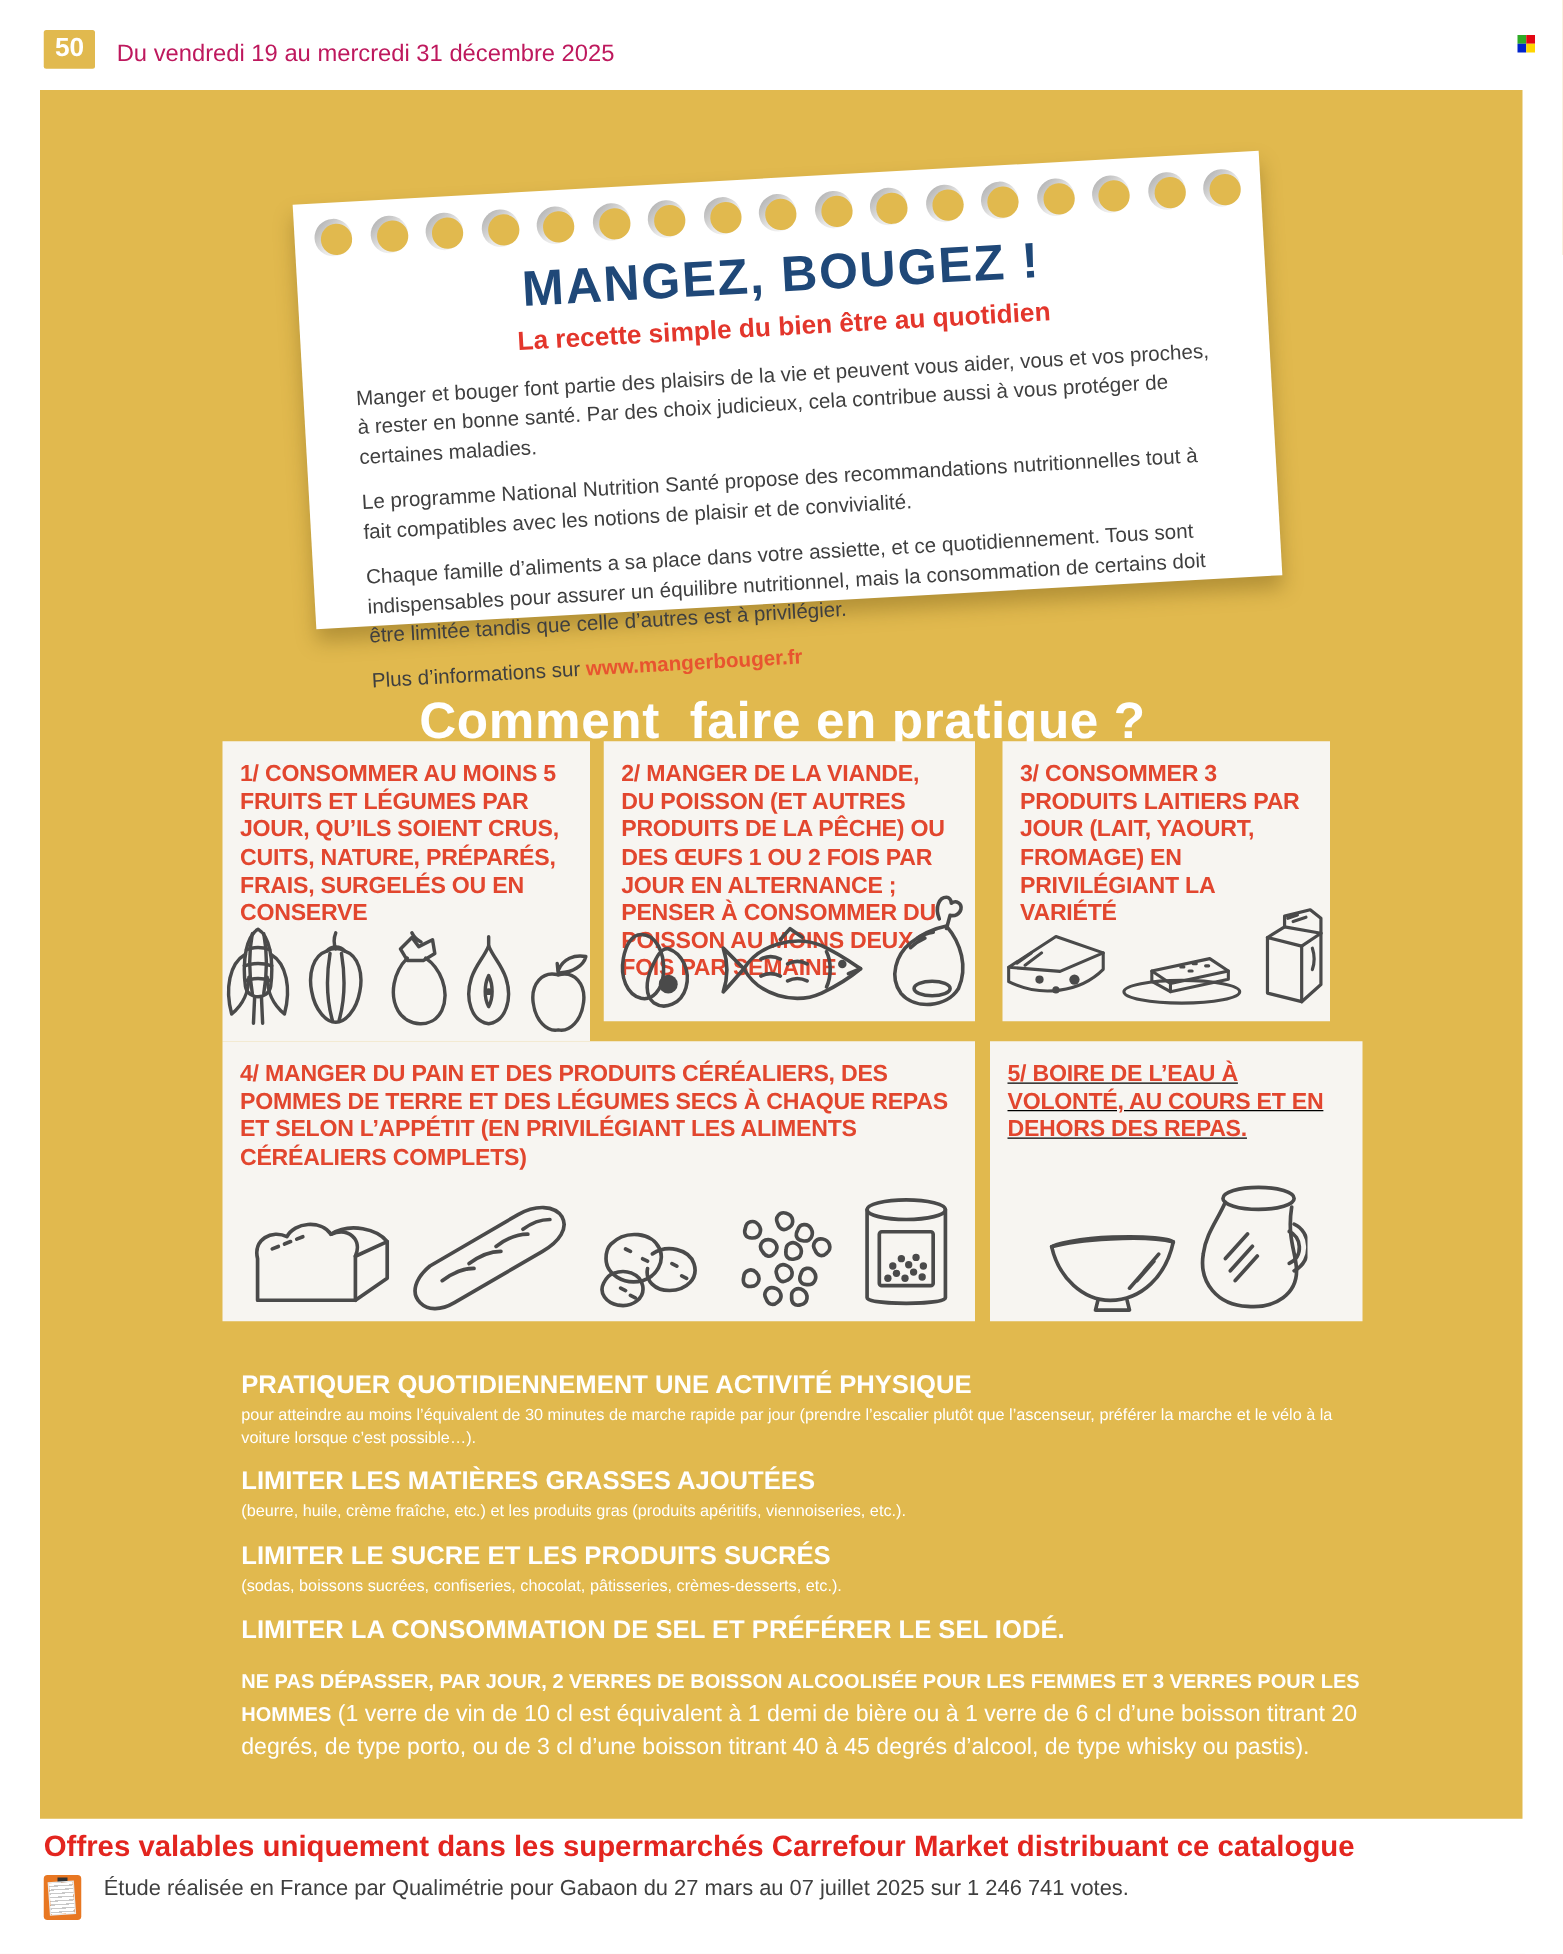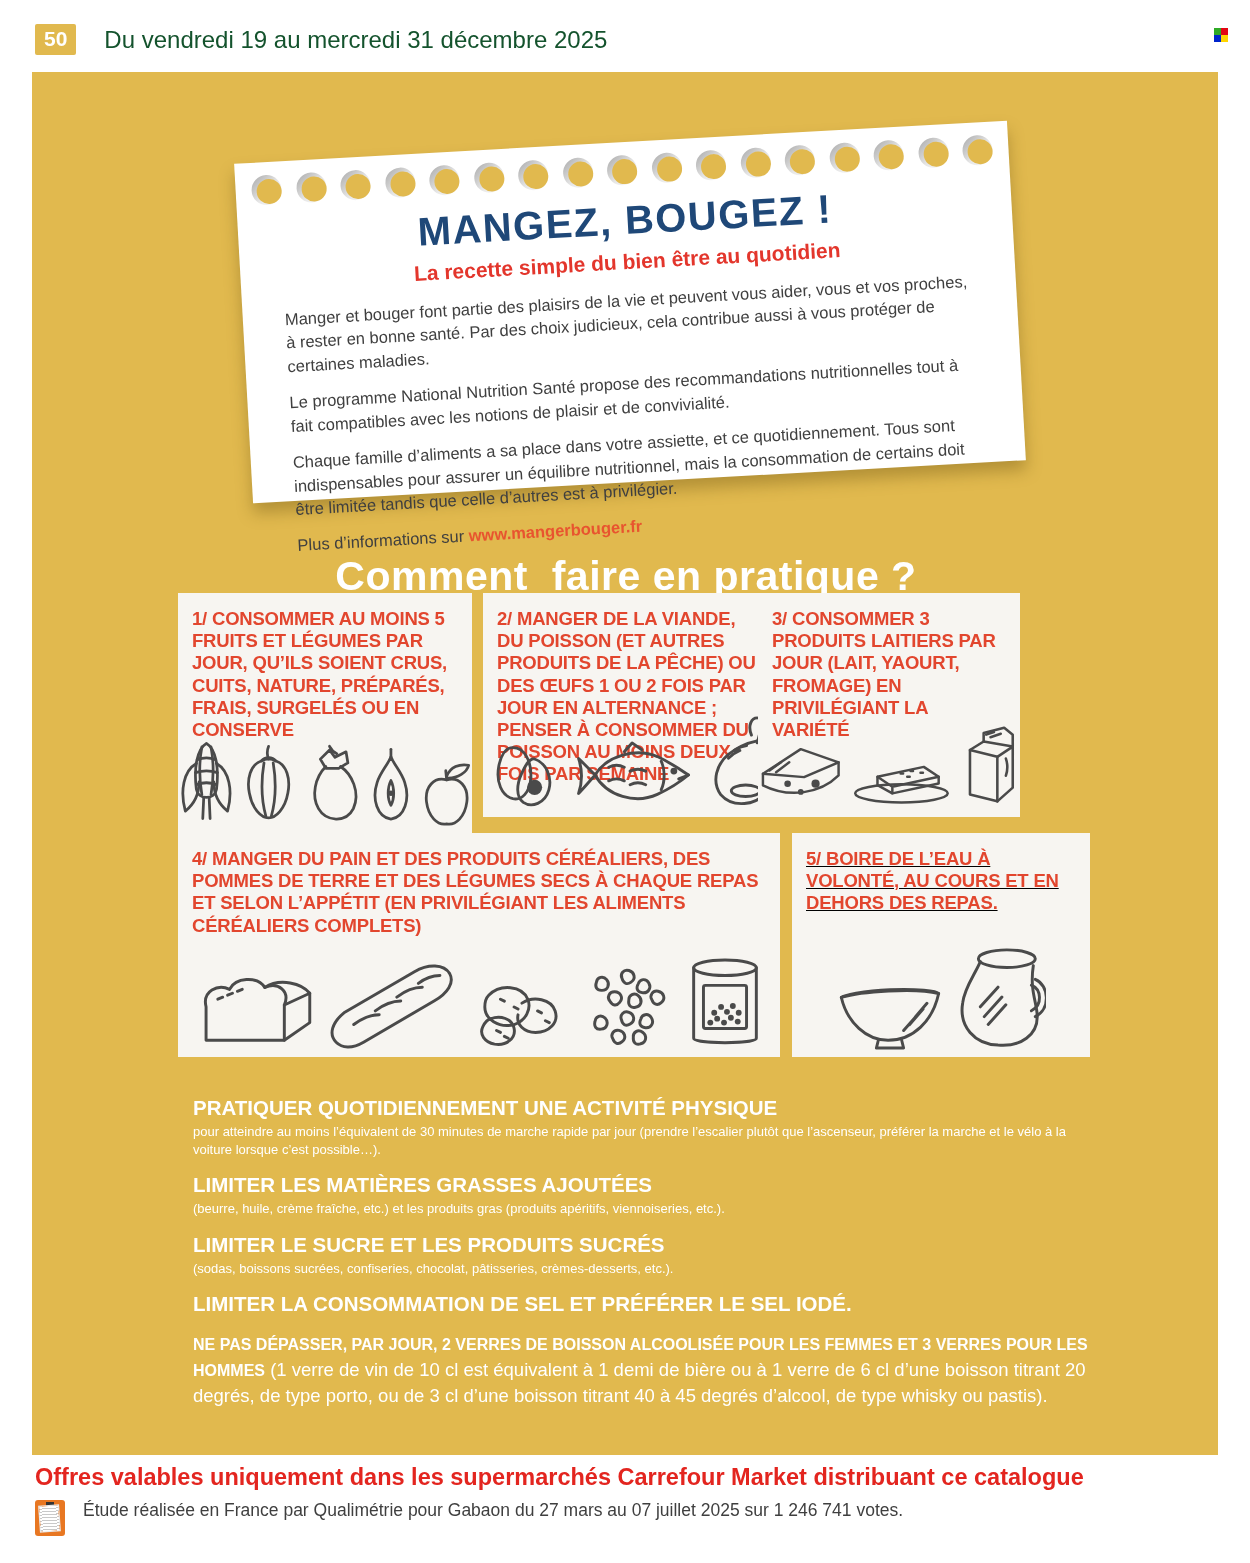--- a/index.html
+++ b/index.html
@@ -1,22 +1,22 @@
 <!DOCTYPE html>
 <html><head>
 <meta charset="utf-8">
 <style>
   html,body{margin:0;padding:0;background:#ffffff;}
   .page{position:relative;width:1250px;height:1563px;background:#ffffff;overflow:hidden;
         font-family:"Liberation Sans", sans-serif;}
 
   
-  .header-bar{position:absolute;left:35px;top:24px;display:flex;align-items:center;gap:28px;}
+  .header-bar{position:absolute;left:35px;top:24px;display:flex;align-items:flex-end;gap:17px;}
   .page-num{background:#E1B94E;color:#ffffff;font-weight:bold;font-size:21px;padding:3px 9px 4px;border-radius:2px;}
-  .date-range{color:#14532d;font-size:24px;}
+  .date-range{color:#be185d;font-size:19px;}
   .reg-marks{position:absolute;right:22px;top:28px;width:14px;height:14px;display:grid;
              grid-template-columns:7px 7px;grid-template-rows:7px 7px;}
   .rm-g{background:#2faa26}.rm-r{background:#e30613}.rm-b{background:#0024cc}.rm-y{background:#ffd500}
 
   
   .gold-bg{position:absolute;left:32px;top:72px;width:1186px;height:1383px;background:#E1B94E;}
 
   
   .card{position:absolute;left:243px;top:142px;width:774px;height:340px;background:#ffffff;
         transform:rotate(-3.2deg);box-shadow:0 10px 16px rgba(110,85,20,.40);}
@@ -31,21 +31,21 @@
   .mb-link{color:#E8542F;font-weight:bold;text-decoration:none;}
 
   
   .section-heading{position:absolute;left:170px;top:512px;width:912px;text-align:center;color:#ffffff;
                    font-size:41px;font-weight:bold;letter-spacing:.5px;white-space:pre;margin-top:41px;}
 
   
   .advice{position:absolute;background:#F7F5F1;}
   .box1{left:178px;top:593px;width:294px;height:240px;}
   .box2{left:483px;top:593px;width:297px;height:224px;}
-  .box3{left:758px;top:593px;width:262px;height:224px;}
+  .box3{left:802px;top:593px;width:262px;height:224px;}
   .box4{left:178px;top:833px;width:602px;height:224px;}
   .box5{left:792px;top:833px;width:298px;height:224px;text-decoration:underline;}
   .advice-text{padding:15px 14px 0;color:#E2462E;font-weight:bold;font-size:18.5px;line-height:1.2;letter-spacing:-.2px;}
   .advice-icons{position:absolute;left:0;right:0;bottom:7px;display:flex;justify-content:center;align-items:flex-end;gap:7px;}
   .art{stroke:#4a4a4a;fill:none;stroke-width:3;stroke-linecap:round;stroke-linejoin:round;}
   .dot{fill:#4a4a4a;stroke:none;}
   svg{display:block;}
 
   
   .guidelines{position:absolute;left:193px;top:1096px;width:915px;color:#ffffff;}

